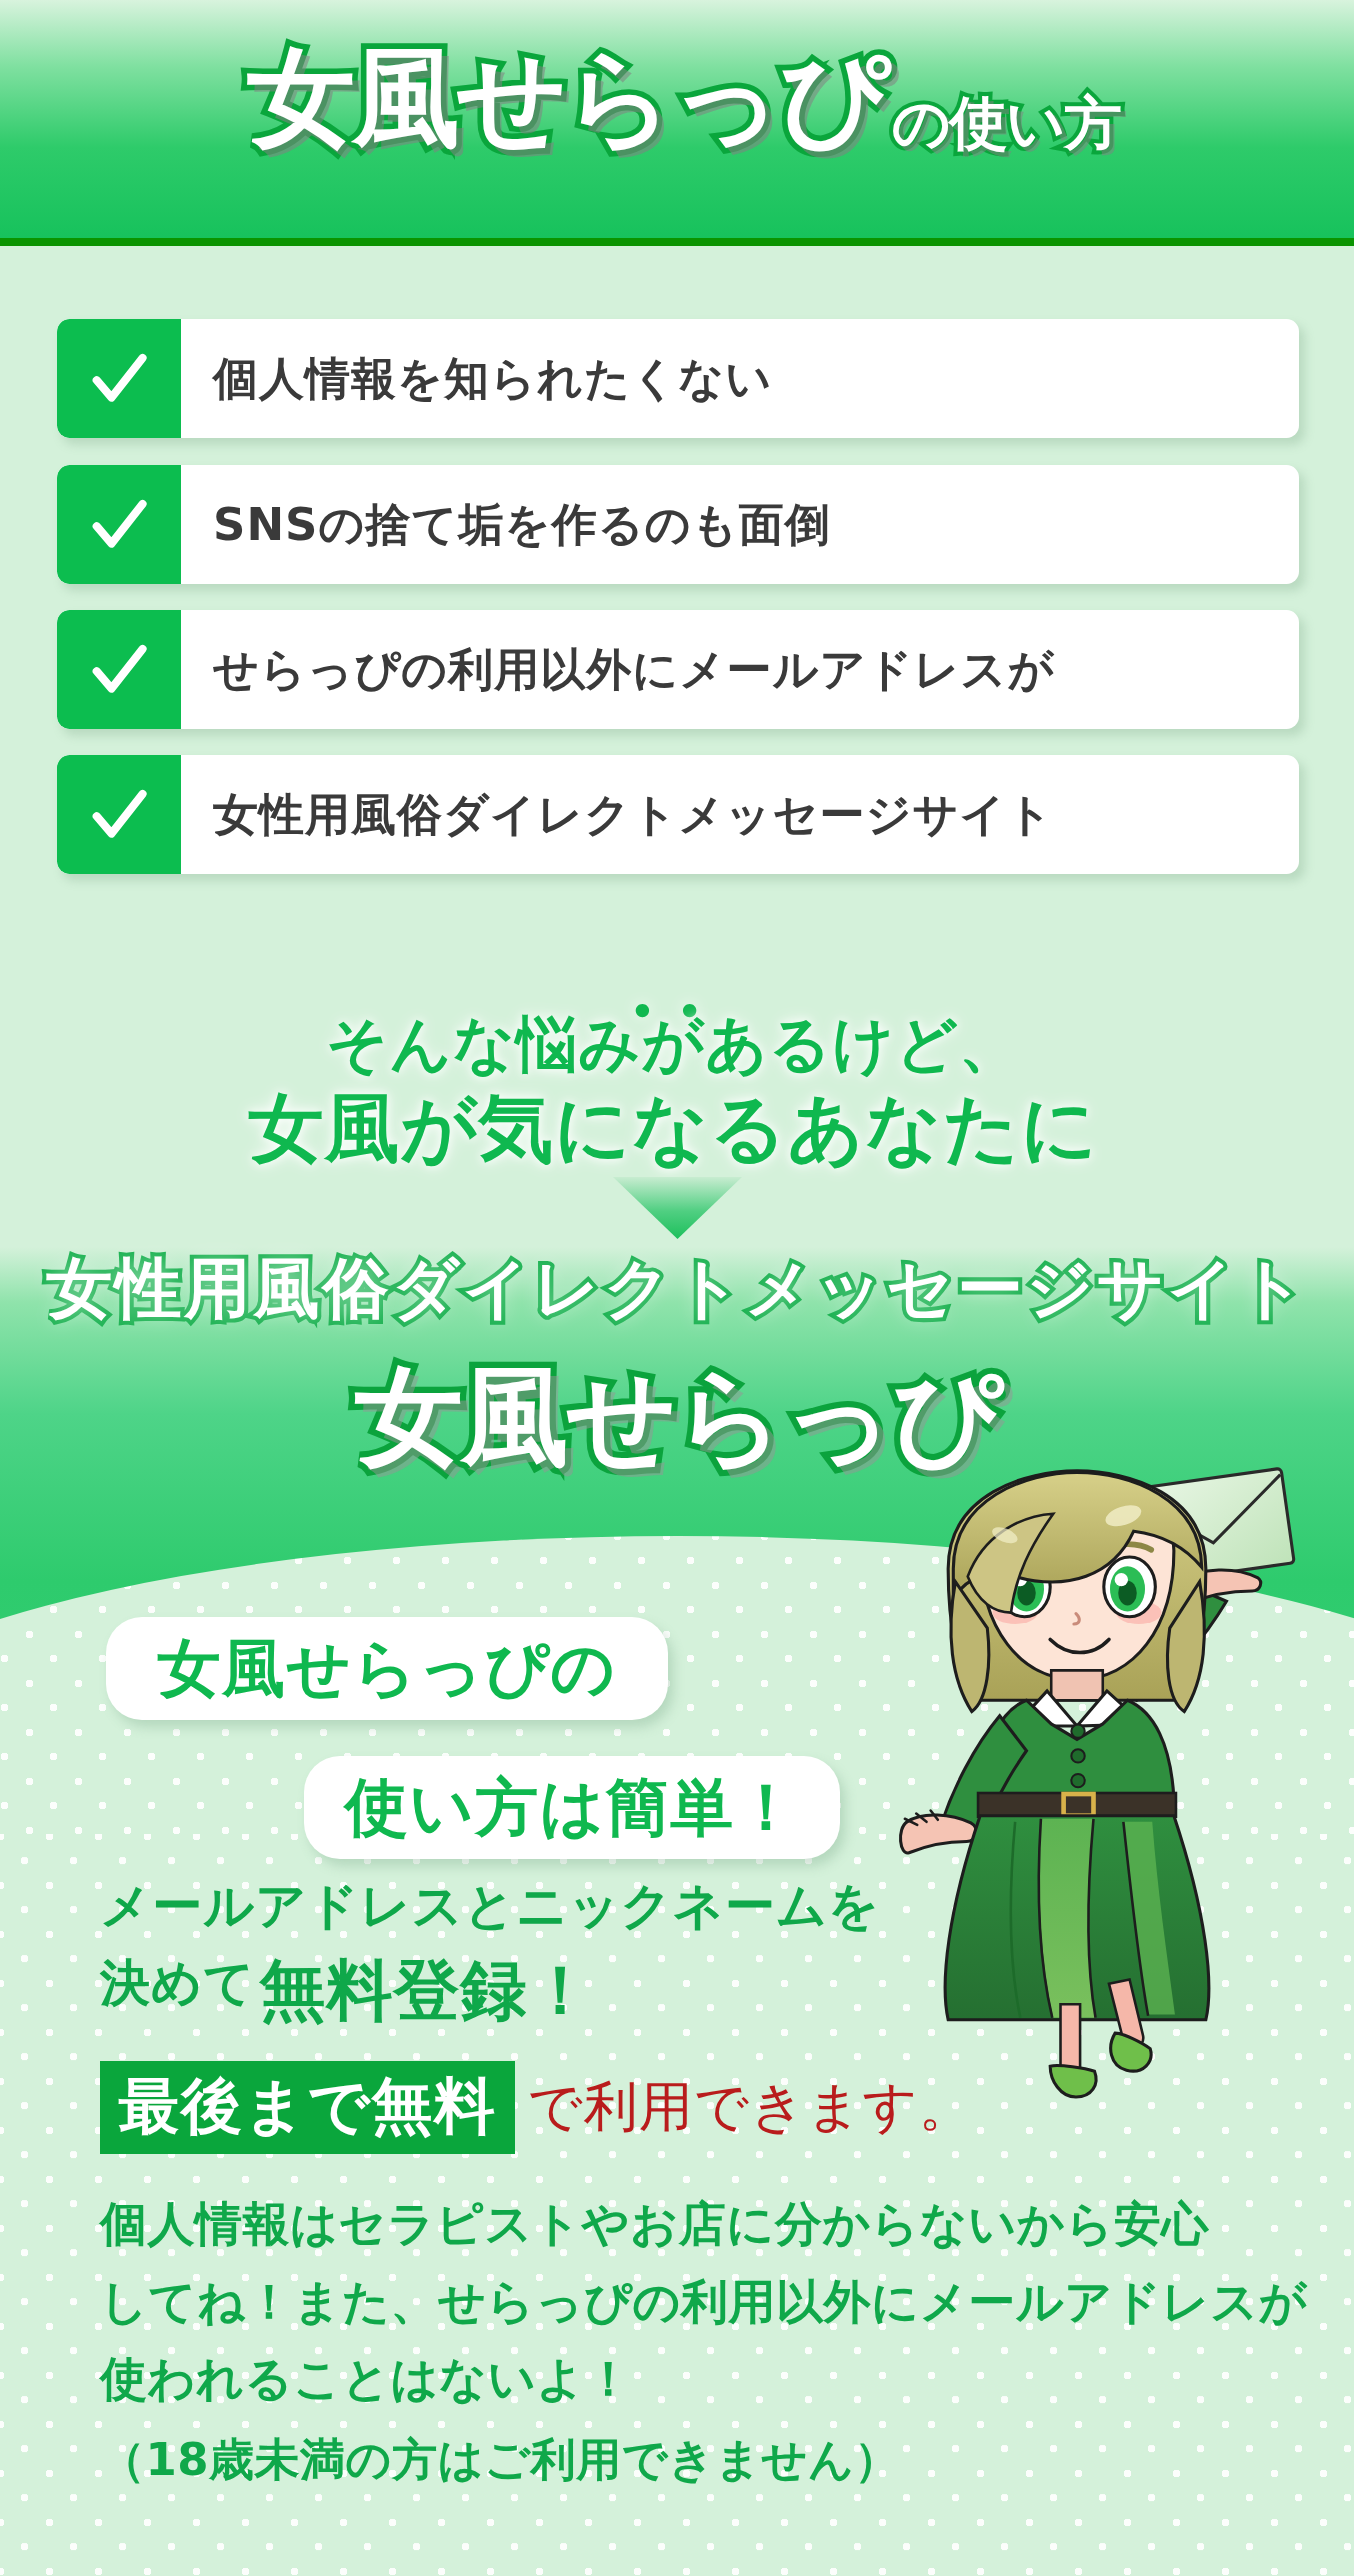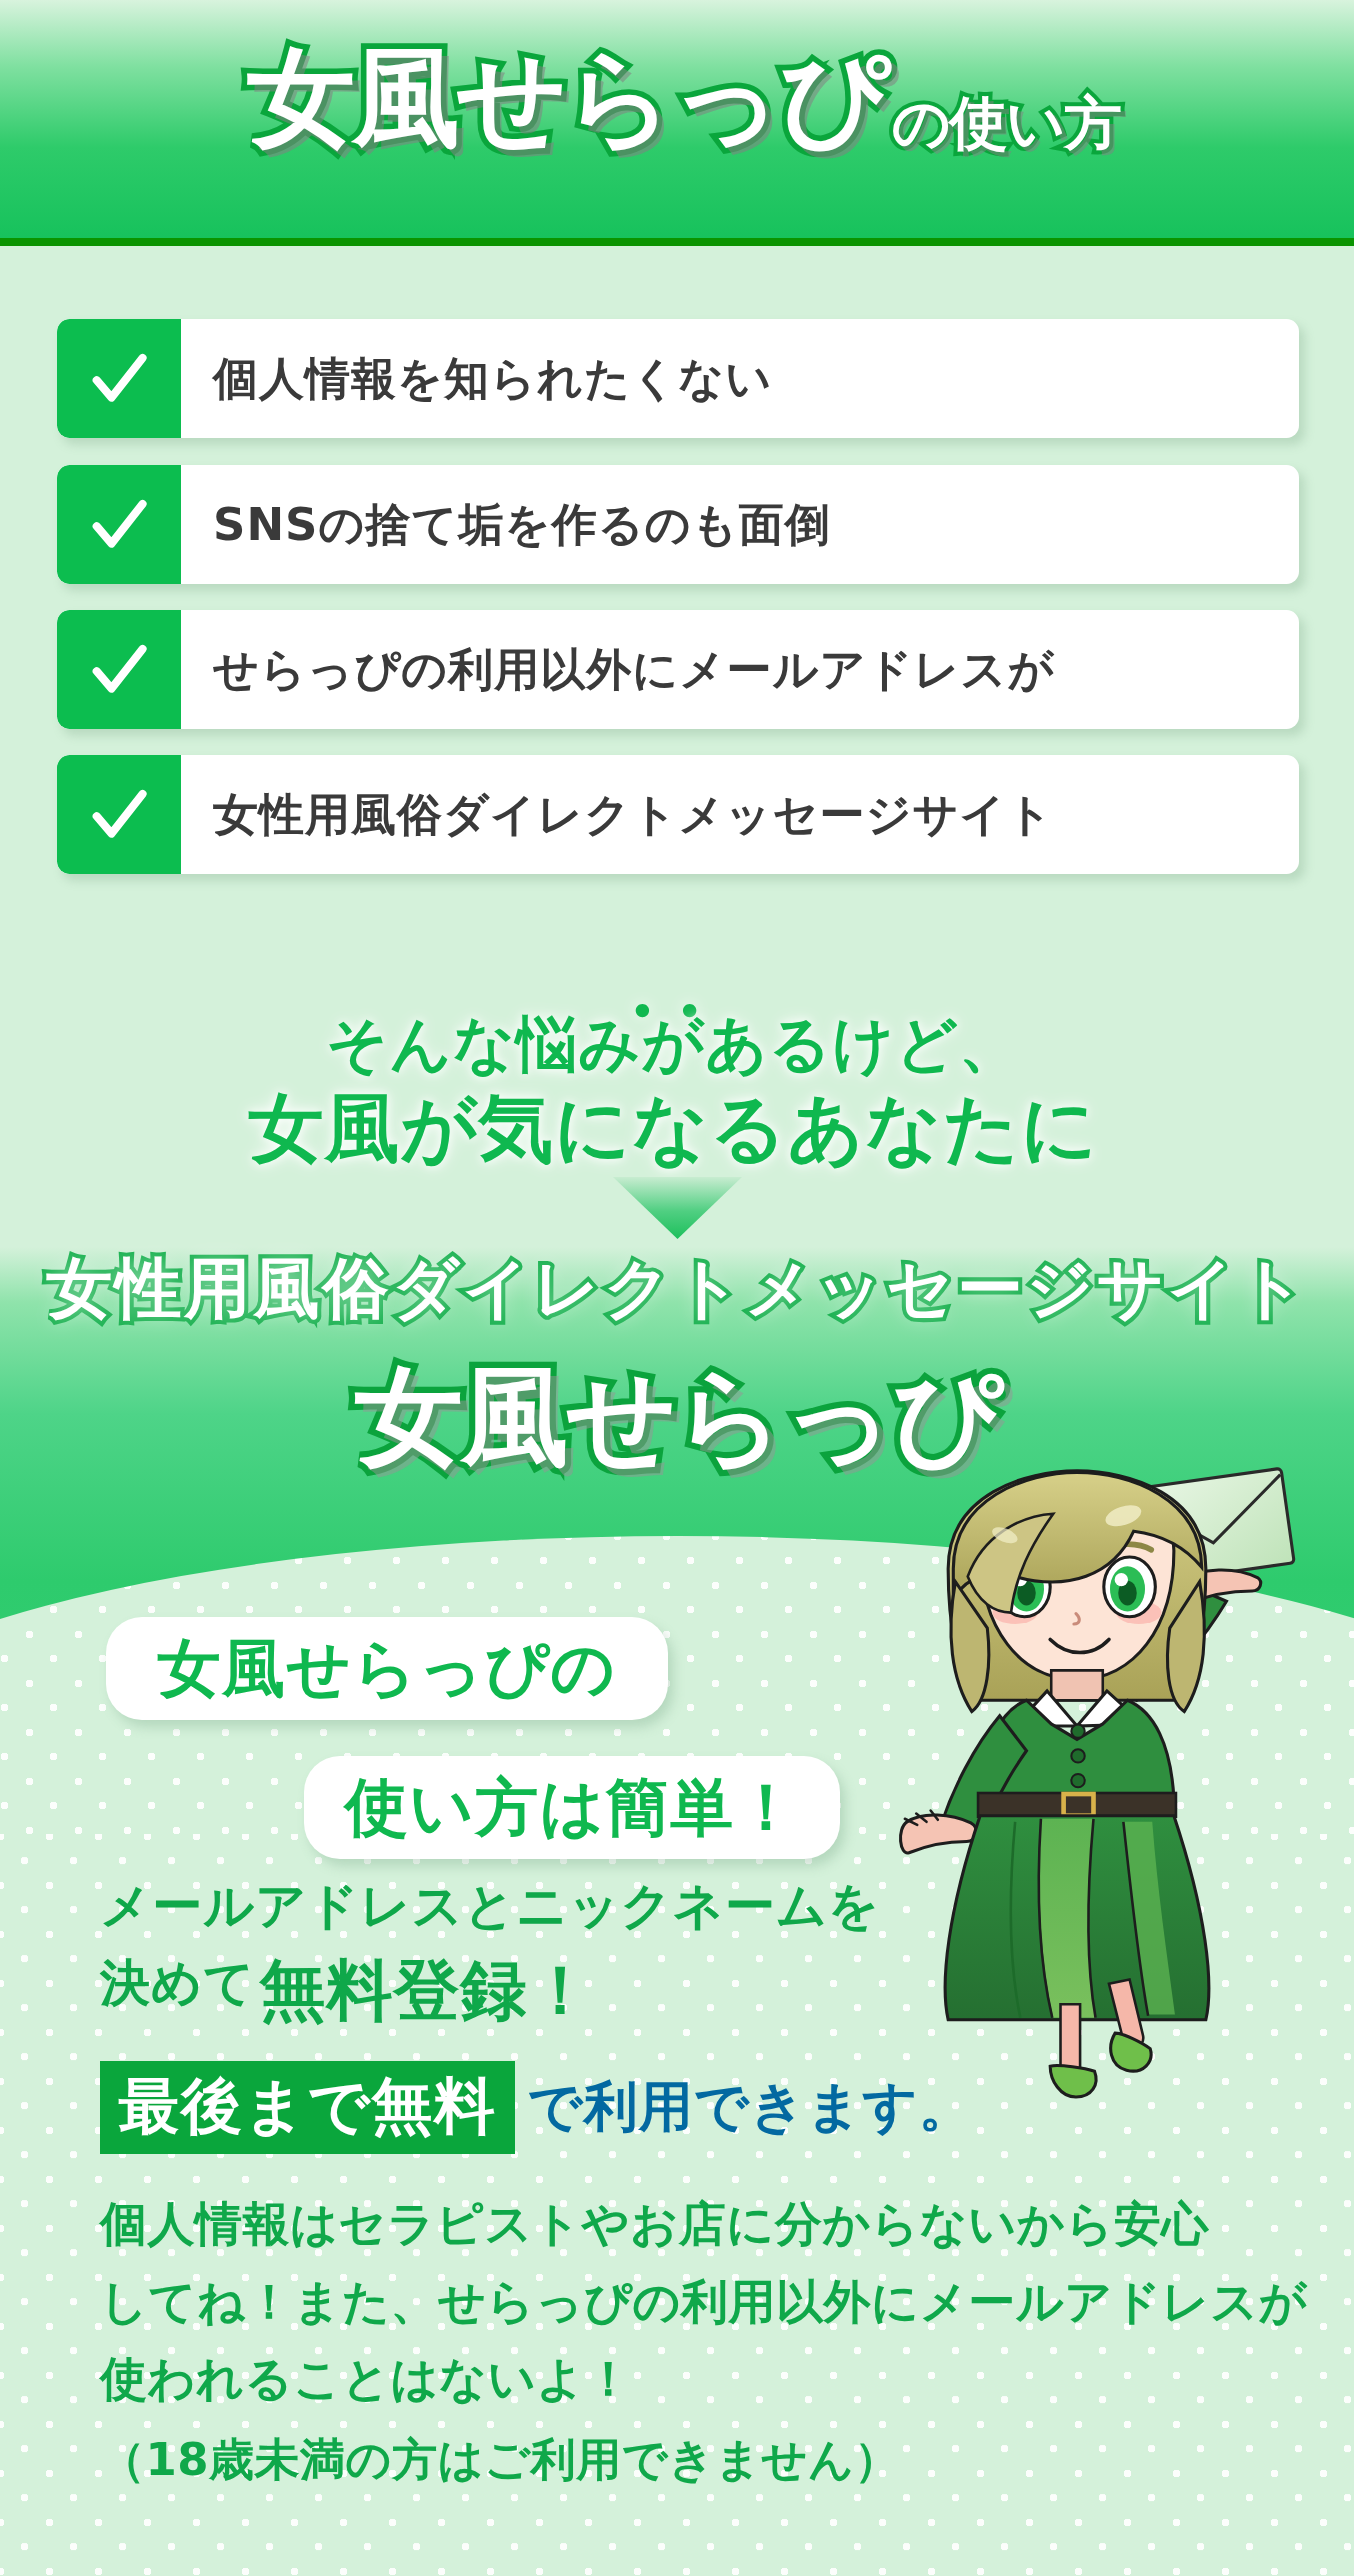--- a/index.html
+++ b/index.html
@@ -143,21 +143,21 @@
     background:#fff200;z-index:-1;
   }
   #freebox-row{
     position:absolute;left:100px;top:2061px;display:flex;align-items:center;
   }
   #freebox{
     background:#0aa63c;color:#ffffff;font-size:61px;font-weight:bold;
     padding:14.4px 18.6px 17.5px 18.6px;letter-spacing:1.5px;line-height:1;
   }
   #freebox-after{
-    font-size:54px;font-weight:bold;color:#0369a1;margin-left:12.4px;letter-spacing:1px;
+    font-size:54px;font-weight:normal;color:#b91c1c;margin-left:12.4px;letter-spacing:1px;
   }
 
   
   .para-line{
     position:absolute;left:100px;font-size:47px;font-weight:bold;color:#0fa84a;
     letter-spacing:0.5px;line-height:1;white-space:nowrap;
   }
   #p1{top:2200px;}
   #p2{top:2278px;}
   #p3{top:2355px;}

